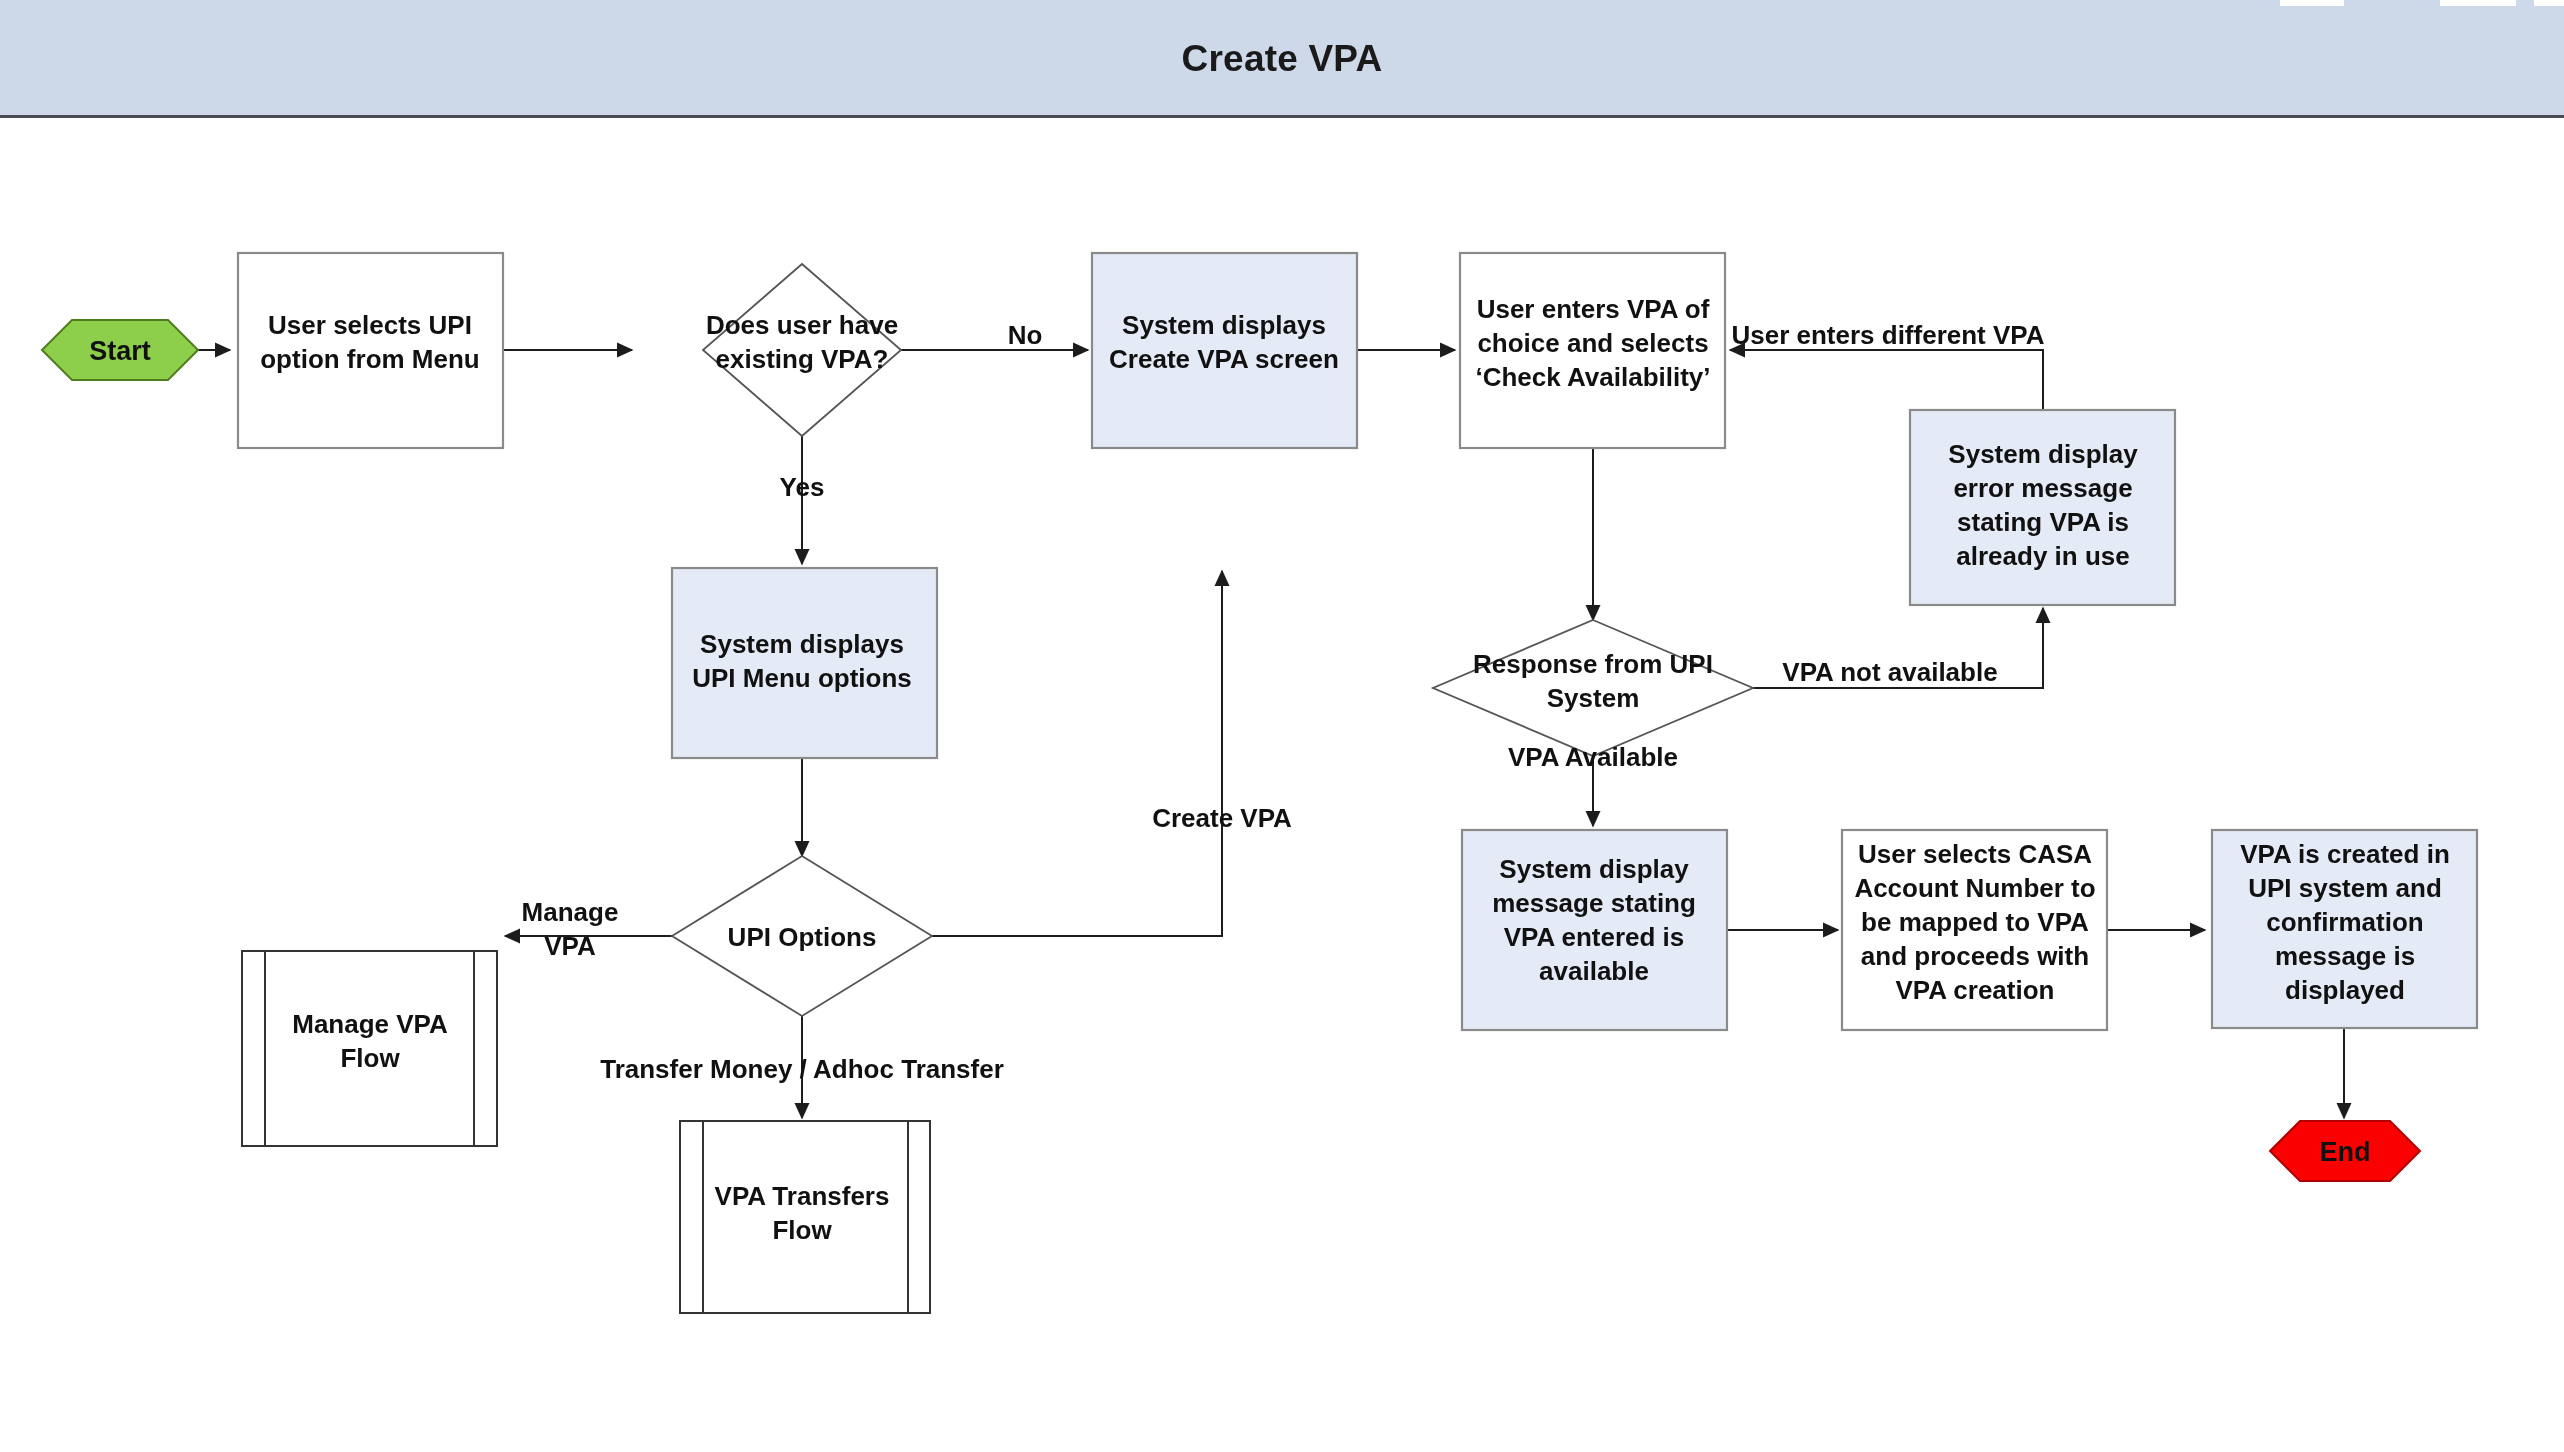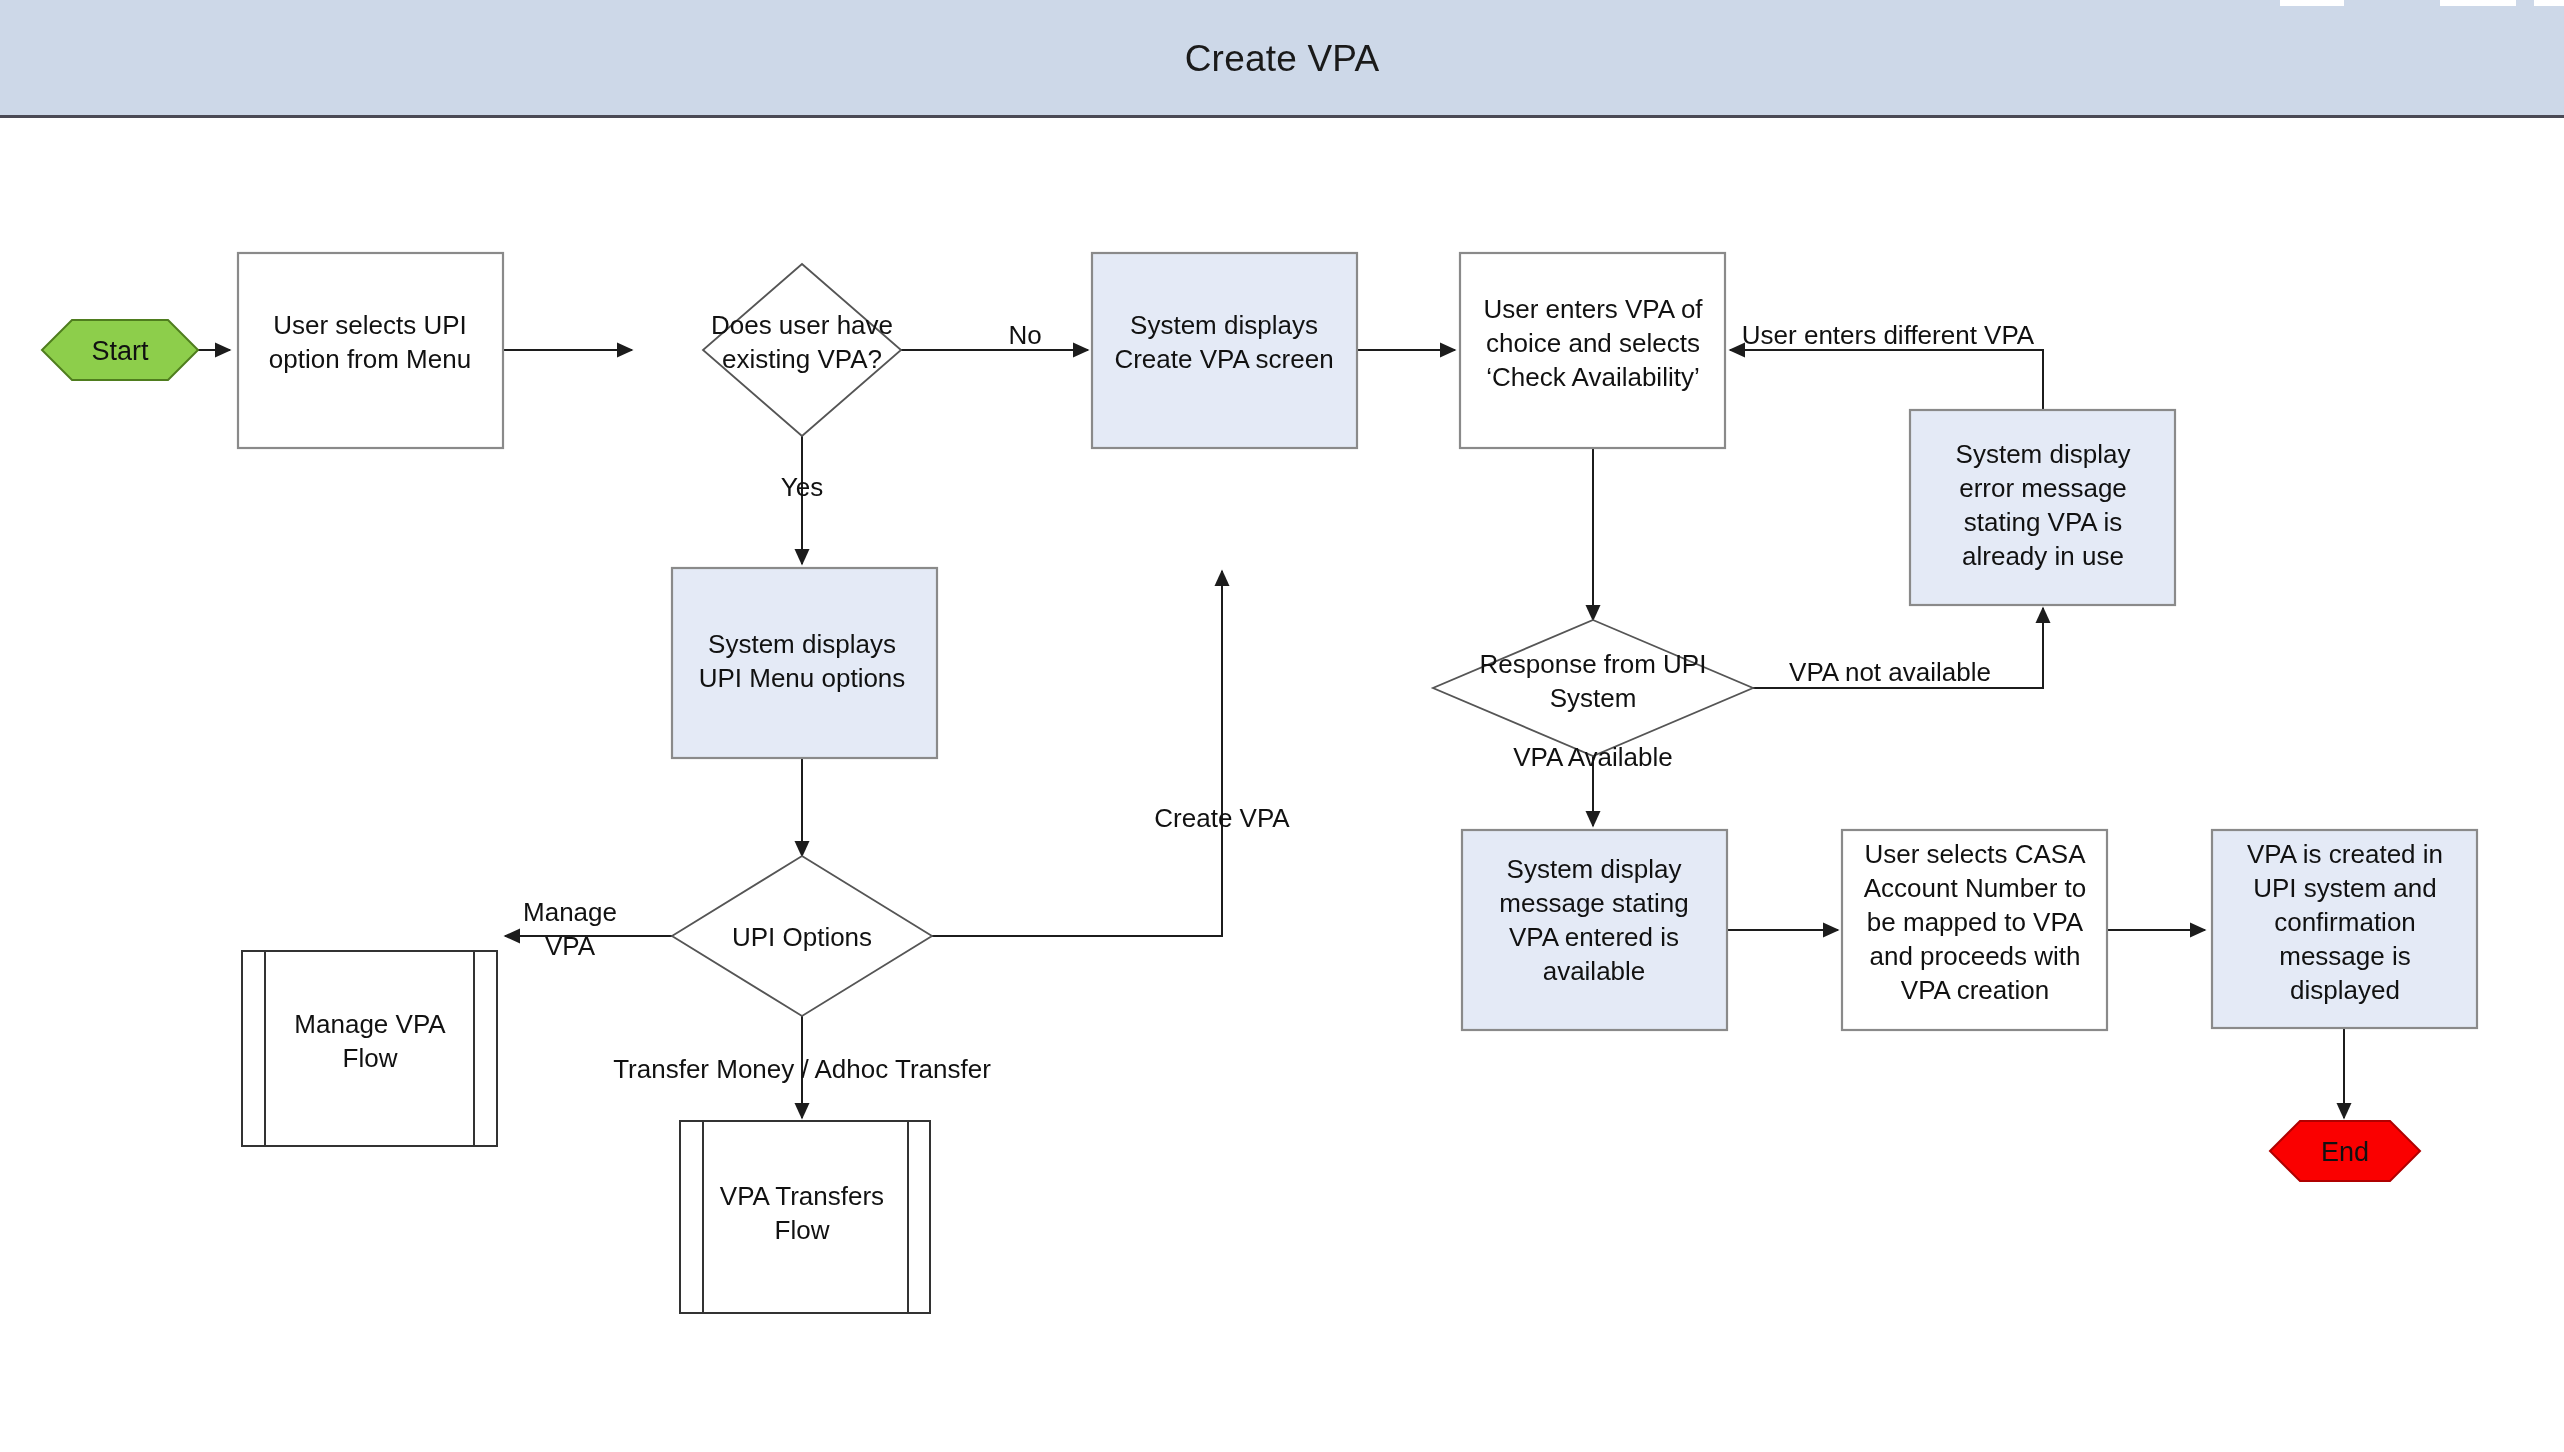--- a/index.html
+++ b/index.html
@@ -11,20 +11,21 @@
     width: 2564px;
     height: 1452px;
     font-family: "Liberation Sans", sans-serif;
     overflow: hidden;
   }
   #app {
     position: relative;
     width: 2564px;
     height: 1452px;
     background: #ffffff;
+    font-weight: bold;
   }
   #title-bar {
     position: absolute;
     left: 0;
     top: 0;
     width: 2564px;
     height: 118px;
     background: #cdd8e8;
     border-bottom: 3px solid #4a4a55;
     box-sizing: border-box;

